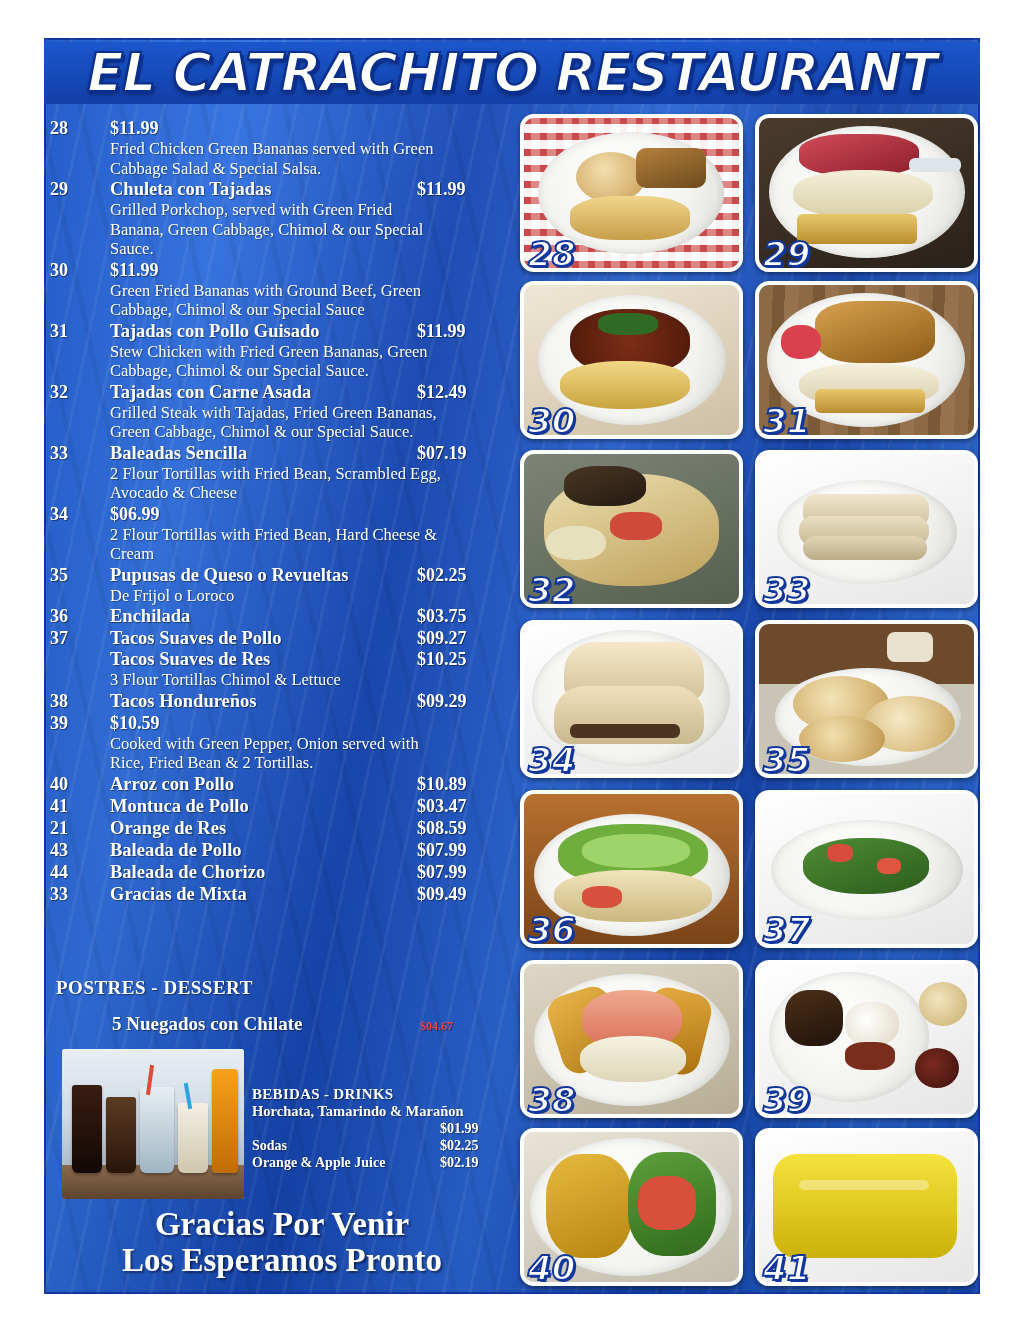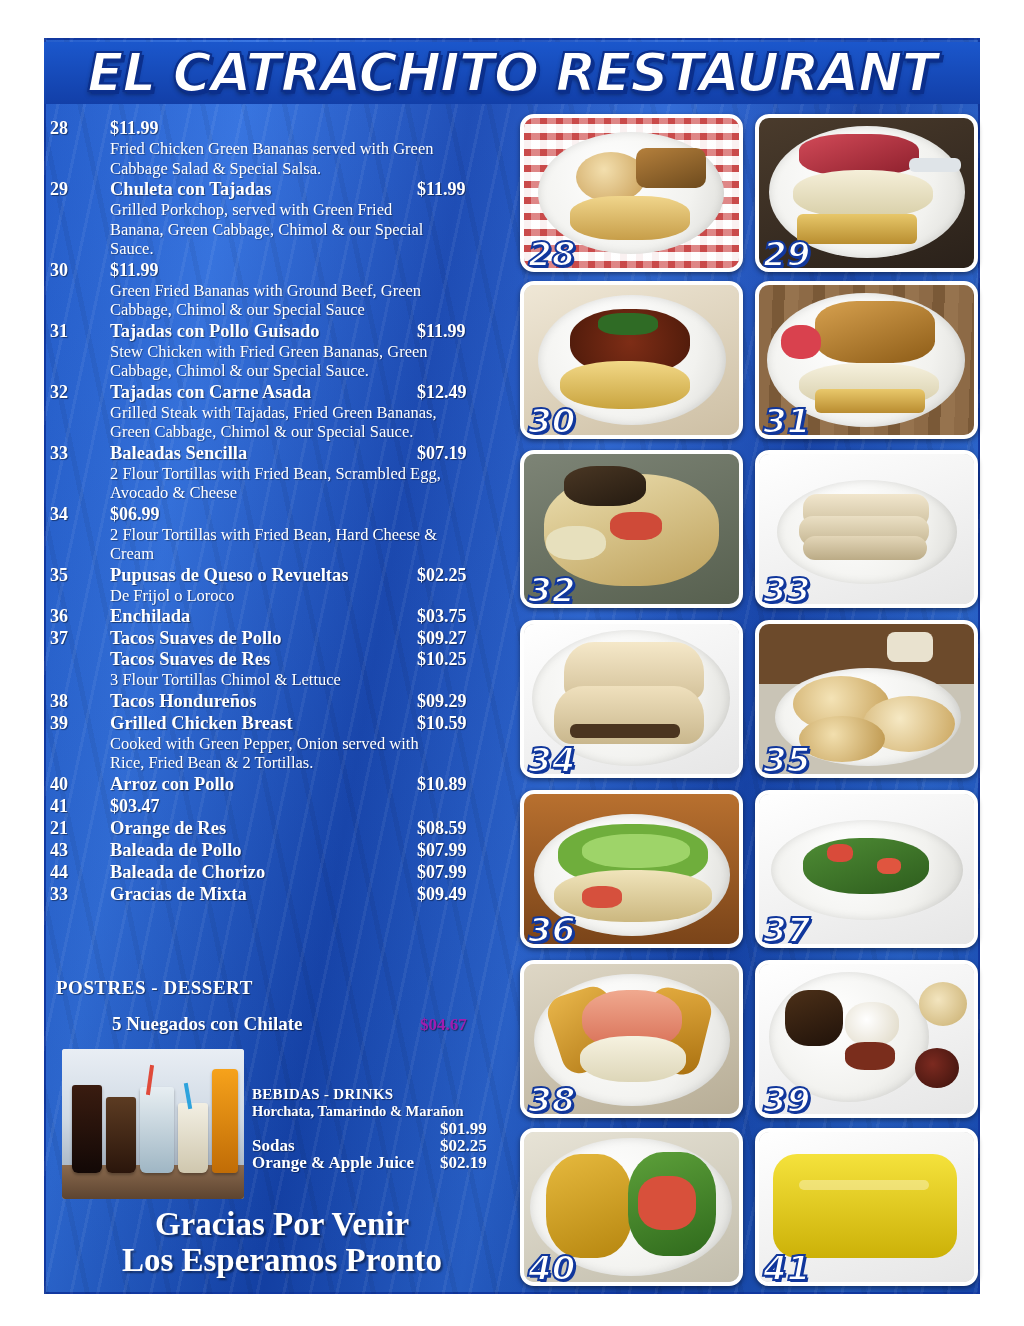--- a/index.html
+++ b/index.html
@@ -148,23 +148,23 @@
   }
   #dessert-row .d-name {
     flex: 1 1 auto;
     font-size: 19px;
     font-weight: bold;
     color: #fff;
     text-shadow: 1px 1px 1px rgba(0,0,0,0.45);
   }
   #dessert-row .d-price {
     flex: 0 0 92px;
-    font-size: 17px;
-    font-weight: bold;
-    color: #a21caf;
+    font-size: 12px;
+    font-weight: bold;
+    color: #ef4444;
     text-shadow: 1px 1px 1px rgba(0,0,0,0.45);
   }
 
   
   #drinks-photo {
     position: absolute;
     left: 62px;
     top: 1049px;
     width: 182px;
     height: 150px;
@@ -202,21 +202,21 @@
   }
   #drinks-title {
     font-size: 15px;
     font-weight: bold;
     letter-spacing: 0.3px;
     text-shadow: 1px 1px 1px rgba(0,0,0,0.45);
   }
   .drink-line {
     display: flex;
     align-items: center;
-    font-size: 17px;
+    font-size: 14px;
     font-weight: bold;
     line-height: 17px;
     text-shadow: 1px 1px 1px rgba(0,0,0,0.4);
   }
   .drink-line .dl-name { flex: 1 1 auto; }
   .drink-line .dl-price { flex: 0 0 62px; }
   .drink-note { font-size: 14.5px; font-weight: bold; line-height: 17px; text-shadow: 1px 1px 1px rgba(0,0,0,0.4);}
 
   
   #thanks {
@@ -389,36 +389,36 @@
       <div class="item-head">
         <span class="item-num">38</span>
         <span class="item-name">Tacos Hondureños</span>
         <span class="item-price">$09.29</span>
       </div>
     </div>
 
     <div class="item-row">
       <div class="item-head">
         <span class="item-num">39</span>
-        <span class="item-name">Grilled Chicken Breast</span>
         <span class="item-price">$10.59</span>
       </div>
       <div class="item-desc">Cooked with Green Pepper, Onion served with Rice, Fried Bean &amp; 2 Tortillas.</div>
     </div>
 
     <div class="item-row">
       <div class="item-head">
         <span class="item-num">40</span>
         <span class="item-name">Arroz con Pollo</span>
         <span class="item-price">$10.89</span>
       </div>
     </div>
     <div class="item-row">
       <div class="item-head">
         <span class="item-num">41</span>
+        <span class="item-name">Montuca de Pollo</span>
         <span class="item-price">$03.47</span>
       </div>
     </div>
     <div class="item-row">
       <div class="item-head">
         <span class="item-num">21</span>
         <span class="item-name">Orange de Res</span>
         <span class="item-price">$08.59</span>
       </div>
     </div>

